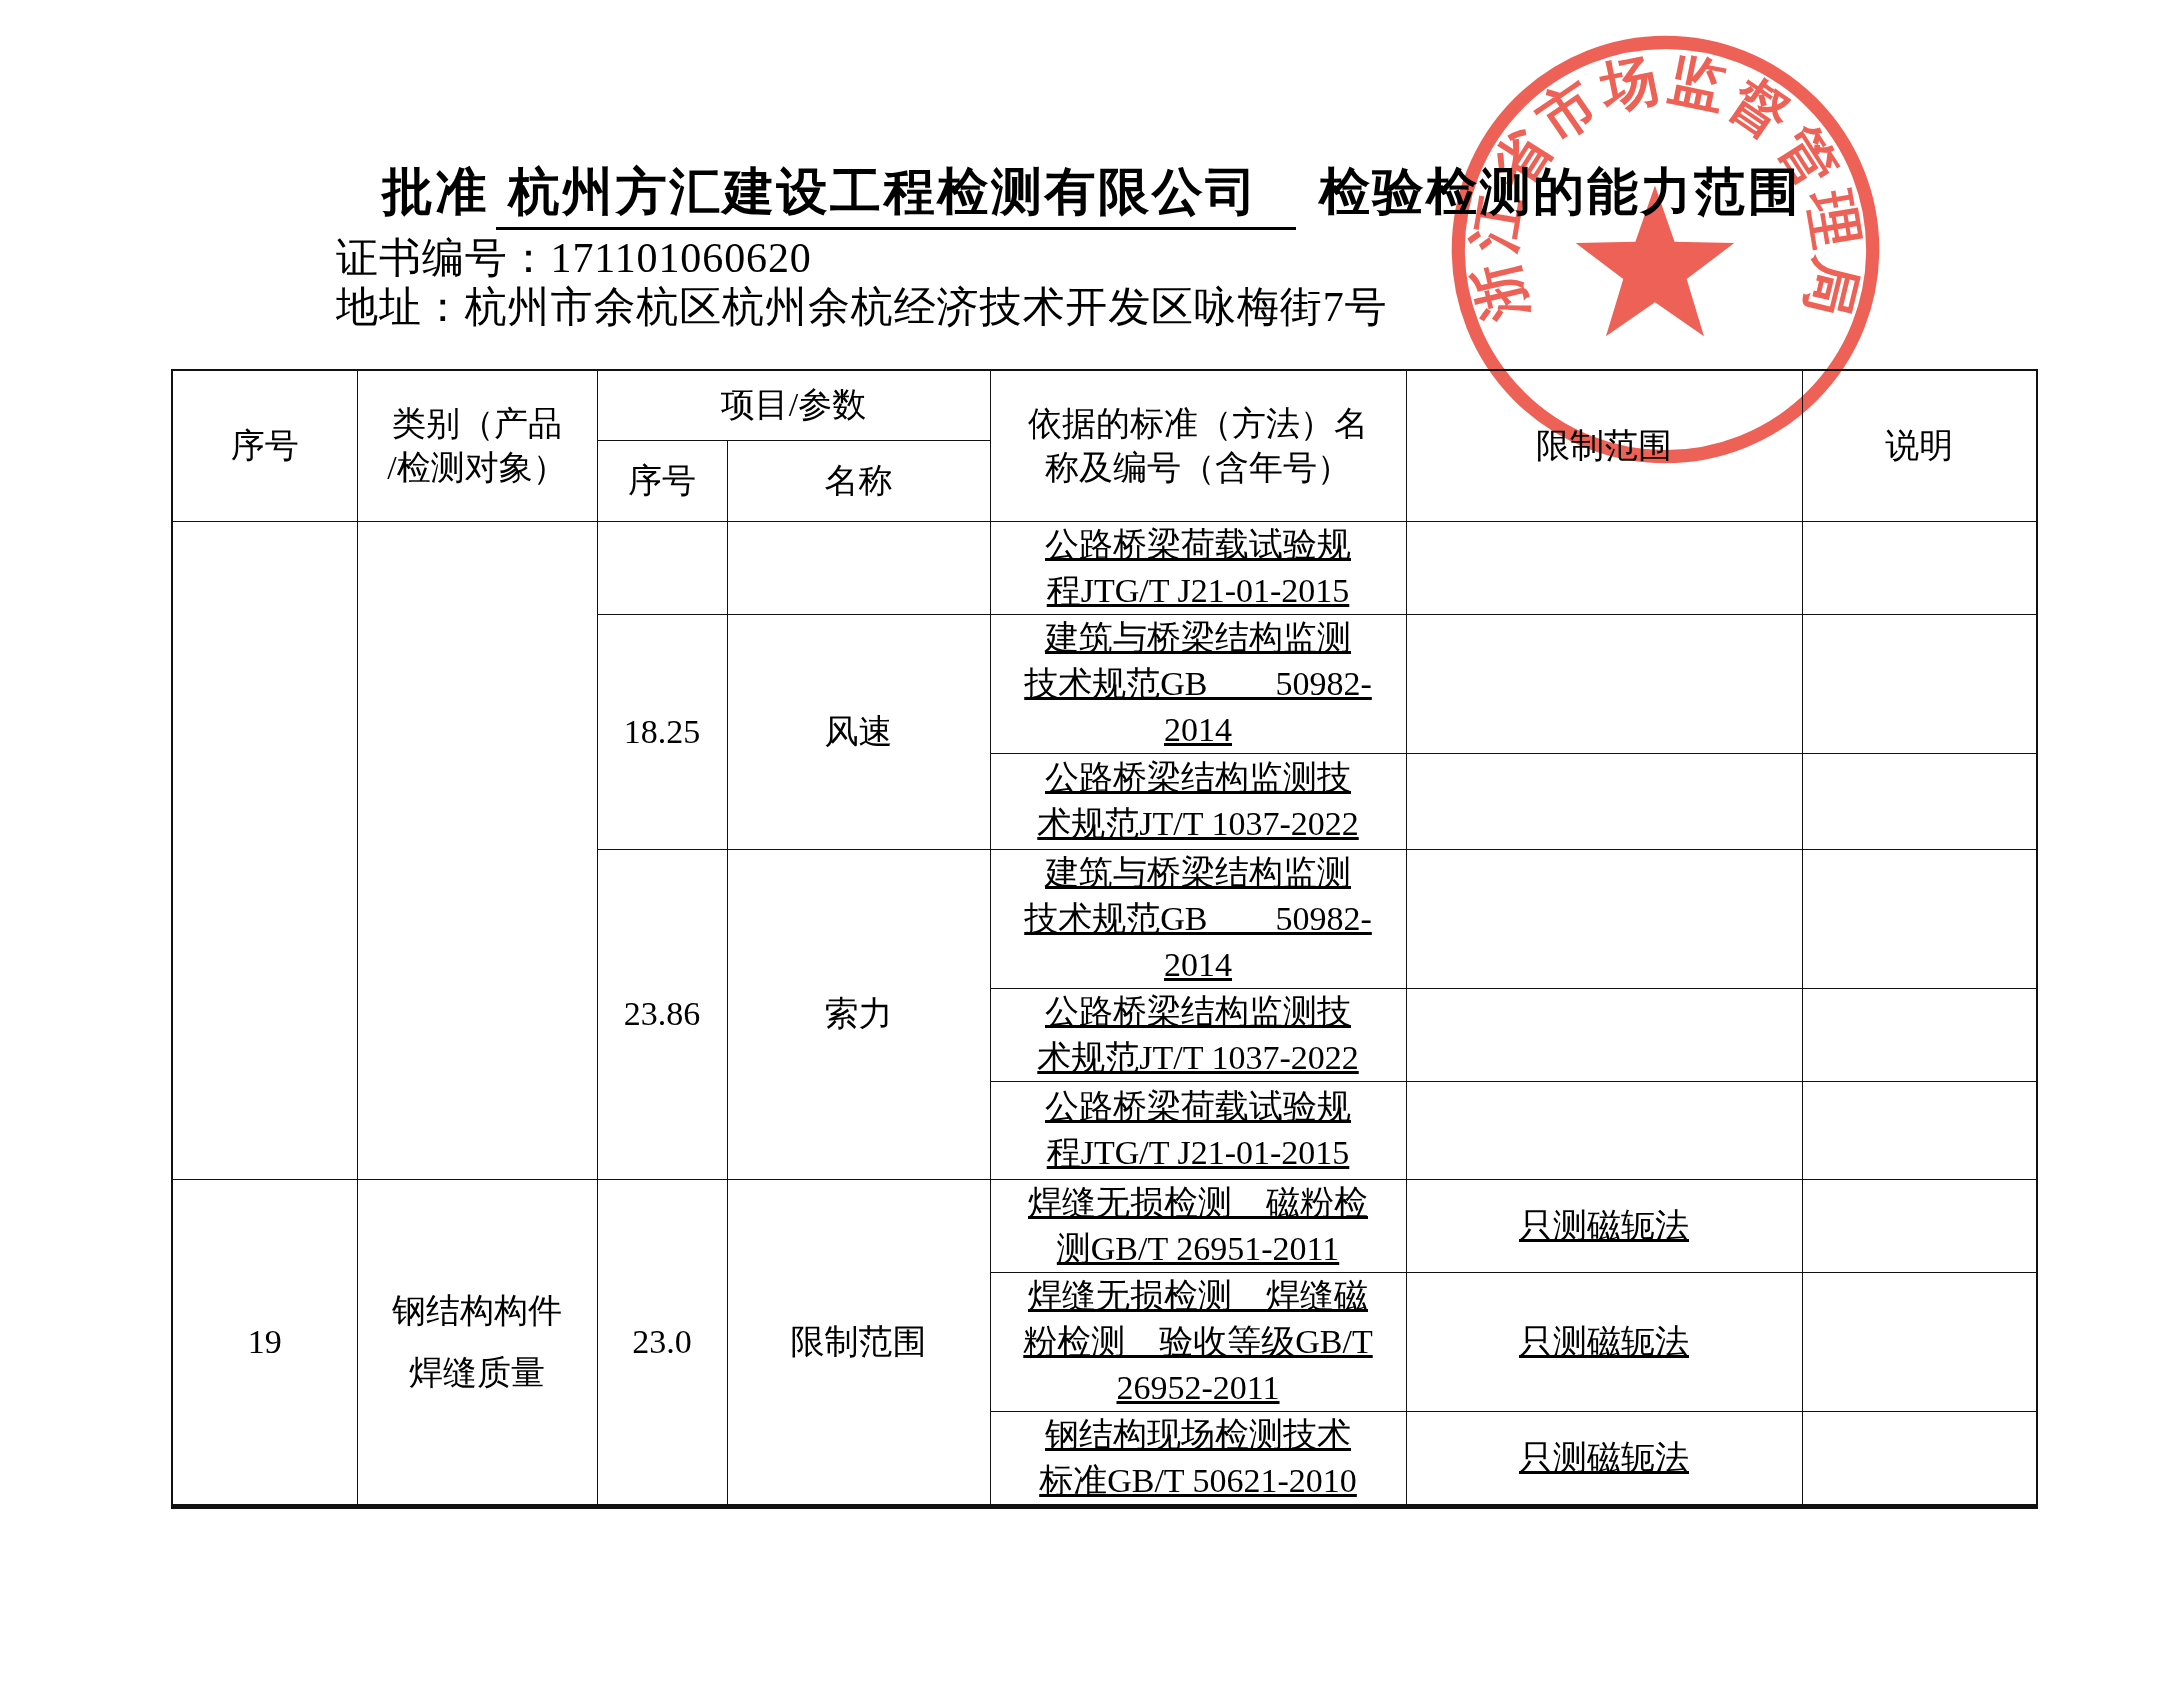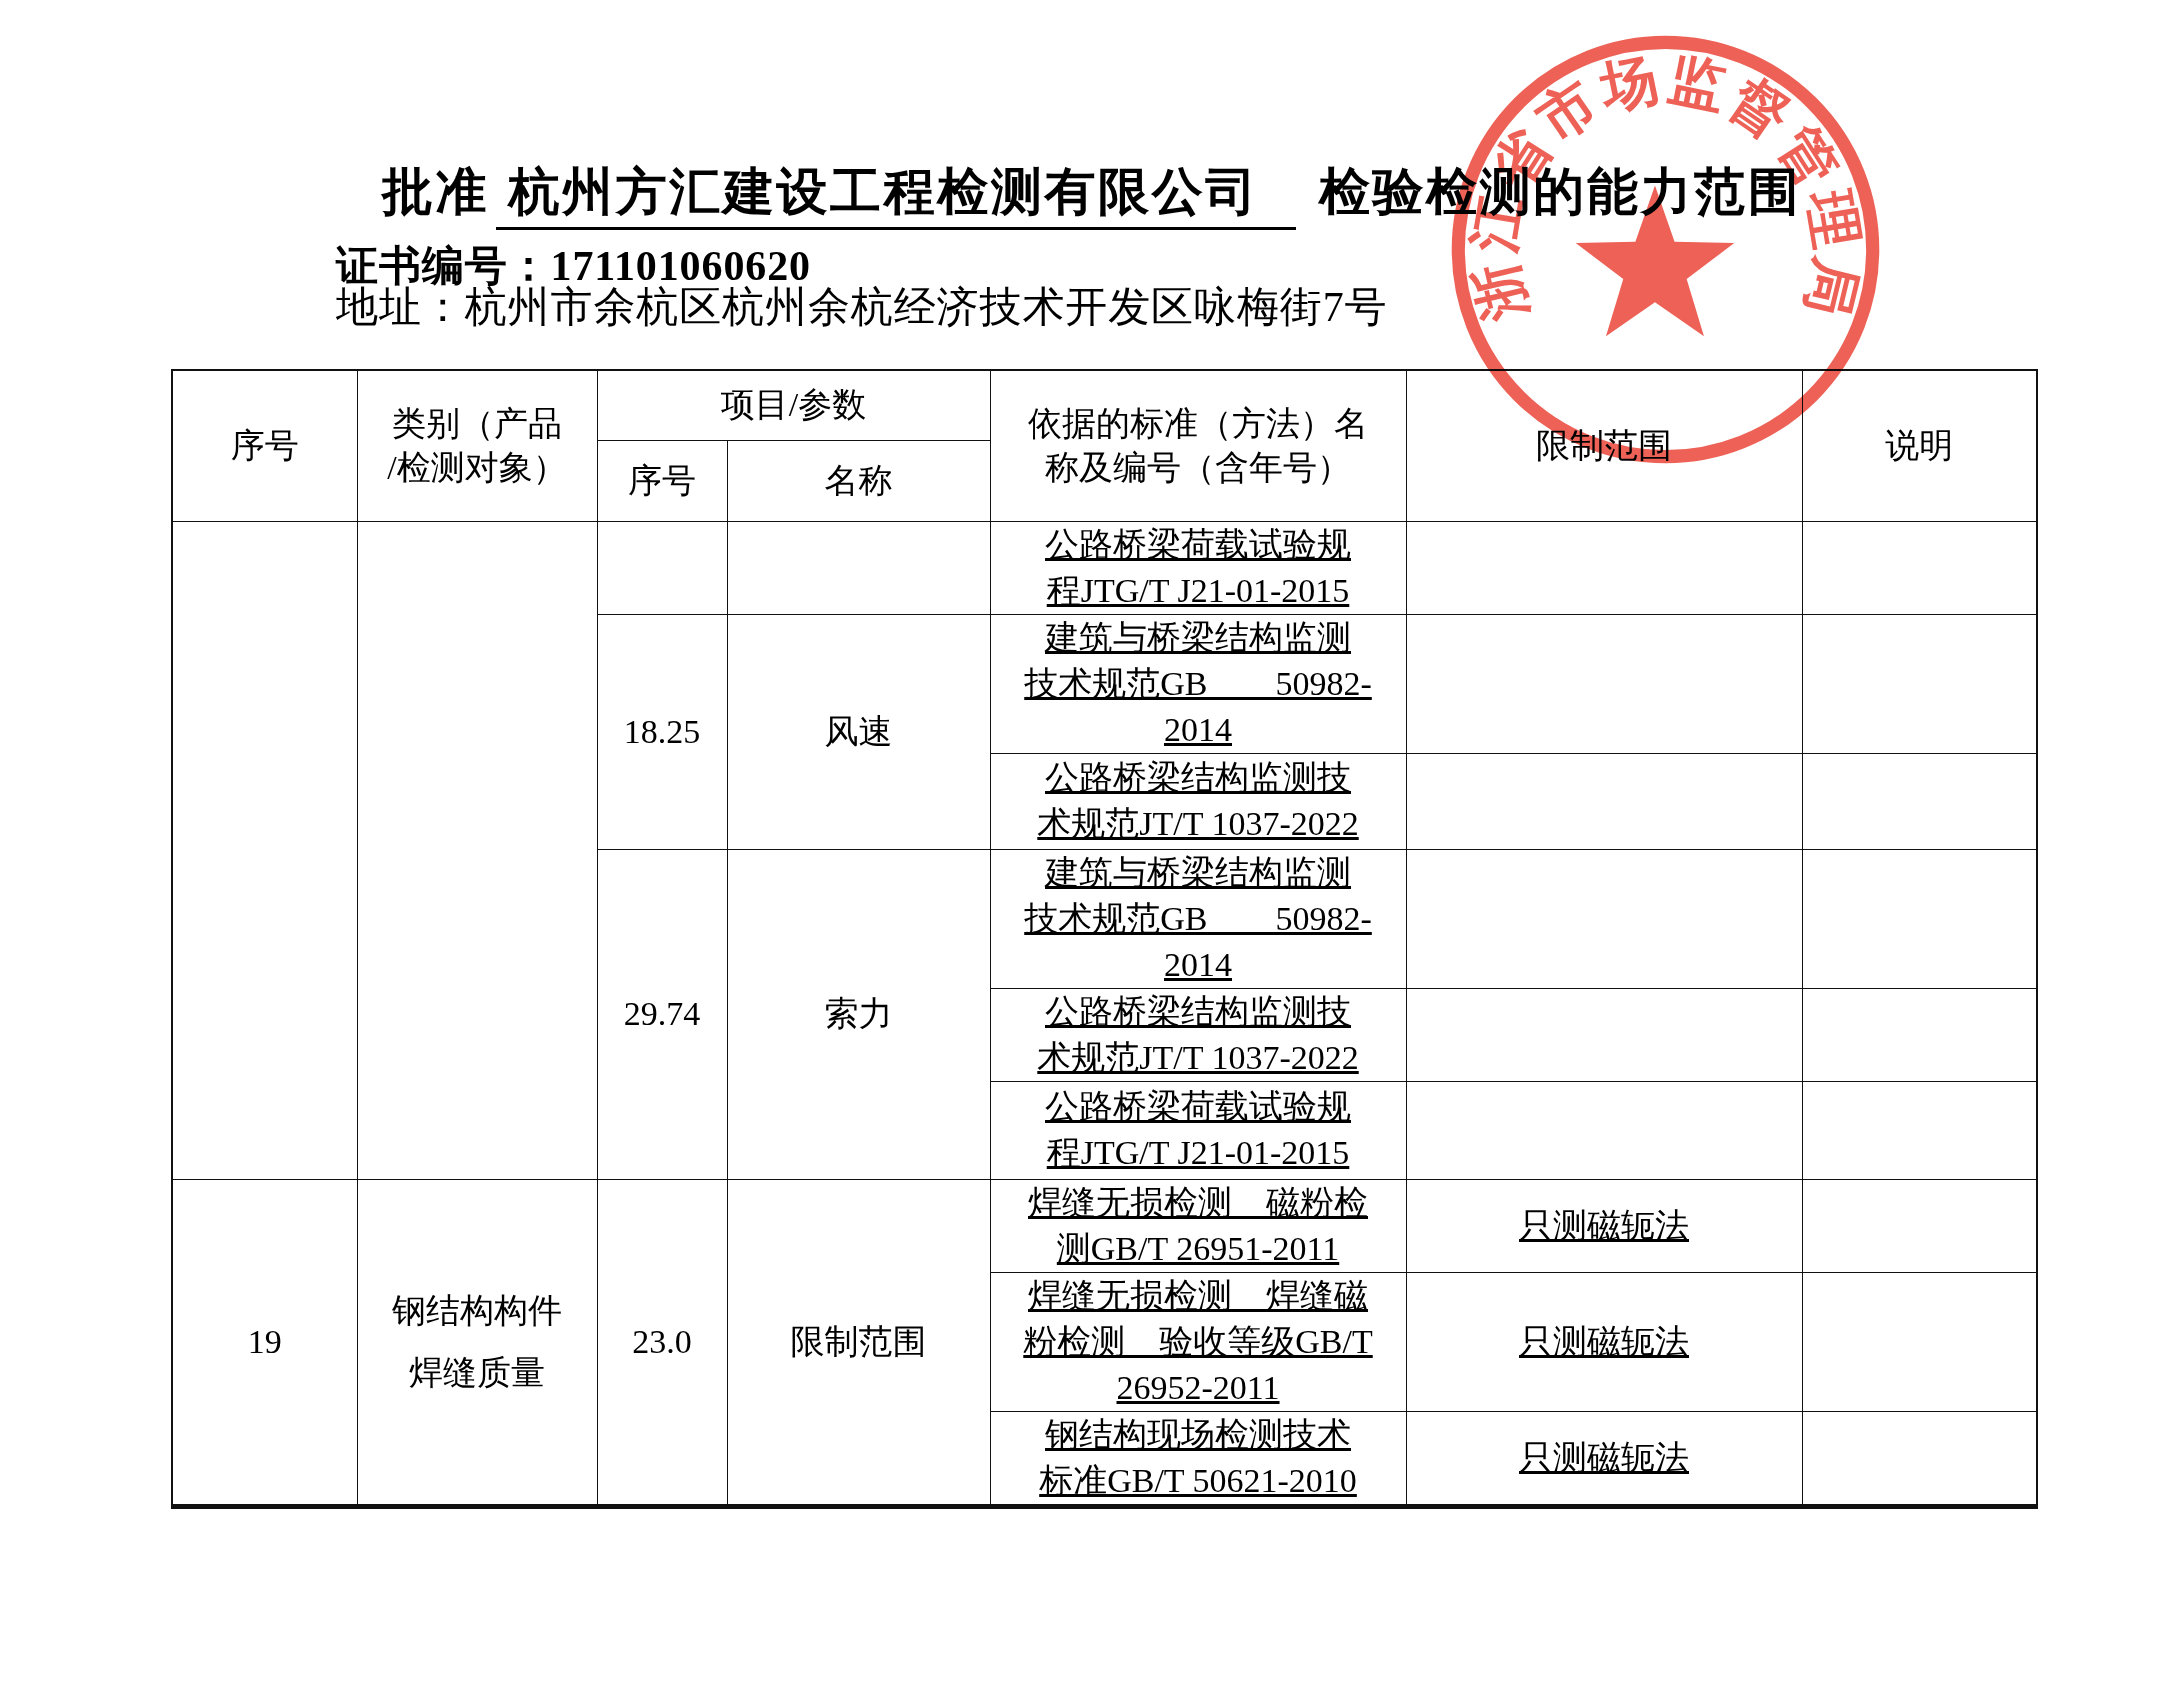--- a/index.html
+++ b/index.html
@@ -6,21 +6,21 @@
   body{width:2176px;height:1706px;overflow:hidden;
        font-family:"Liberation Serif","DejaVu Serif",serif;color:#000;}
   .doc{position:relative;width:2176px;height:1210px;background:#fff;}
 
   
   .title{position:absolute;left:382px;top:158px;font-size:51px;font-weight:bold;
          letter-spacing:2.6px;white-space:nowrap;}
   .title .company{border-bottom:3.5px solid #000;padding:0 37px 7px 12.3px;margin-left:7px;}
   .title .suffix{margin-left:23px;}
   .info-line{position:absolute;left:336px;font-size:42px;white-space:nowrap;letter-spacing:0.9px;}
-  .info-cert{top:238px;font-weight:bold;}
+  .info-cert{top:230px;}
   .info-addr{top:279px;}
 
   
   table.cap{position:absolute;left:171px;top:369px;width:1865px;
             border-collapse:collapse;table-layout:fixed;
             border:2.6px solid #111;border-bottom-width:5.3px;}
   table.cap td{border:1.8px solid #111;vertical-align:middle;text-align:center;
                font-size:34px;padding:0;overflow:hidden;}
   td.hd{font-size:35px;line-height:44px;white-space:pre-wrap;}
   td.hd-left{text-align:left;padding-left:24.6px;}
@@ -96,21 +96,21 @@
       <td class="gt"></td>
     </tr>
     <tr style="height:96px">
       <td class="std">公路桥梁结构监测技
 术规范JT/T 1037-2022</td>
       <td></td>
       <td></td>
     </tr>
 
     <tr style="height:133px">
-      <td class="gt" rowspan="3">29.74</td>
+      <td class="gt" rowspan="3">23.86</td>
       <td class="gt name" rowspan="3">索力</td>
       <td class="std gt">建筑与桥梁结构监测
 技术规范GB　　50982-
 2014</td>
       <td class="gt"></td>
       <td class="gt"></td>
     </tr>
     <tr style="height:92px">
       <td class="std">公路桥梁结构监测技
 术规范JT/T 1037-2022</td>

